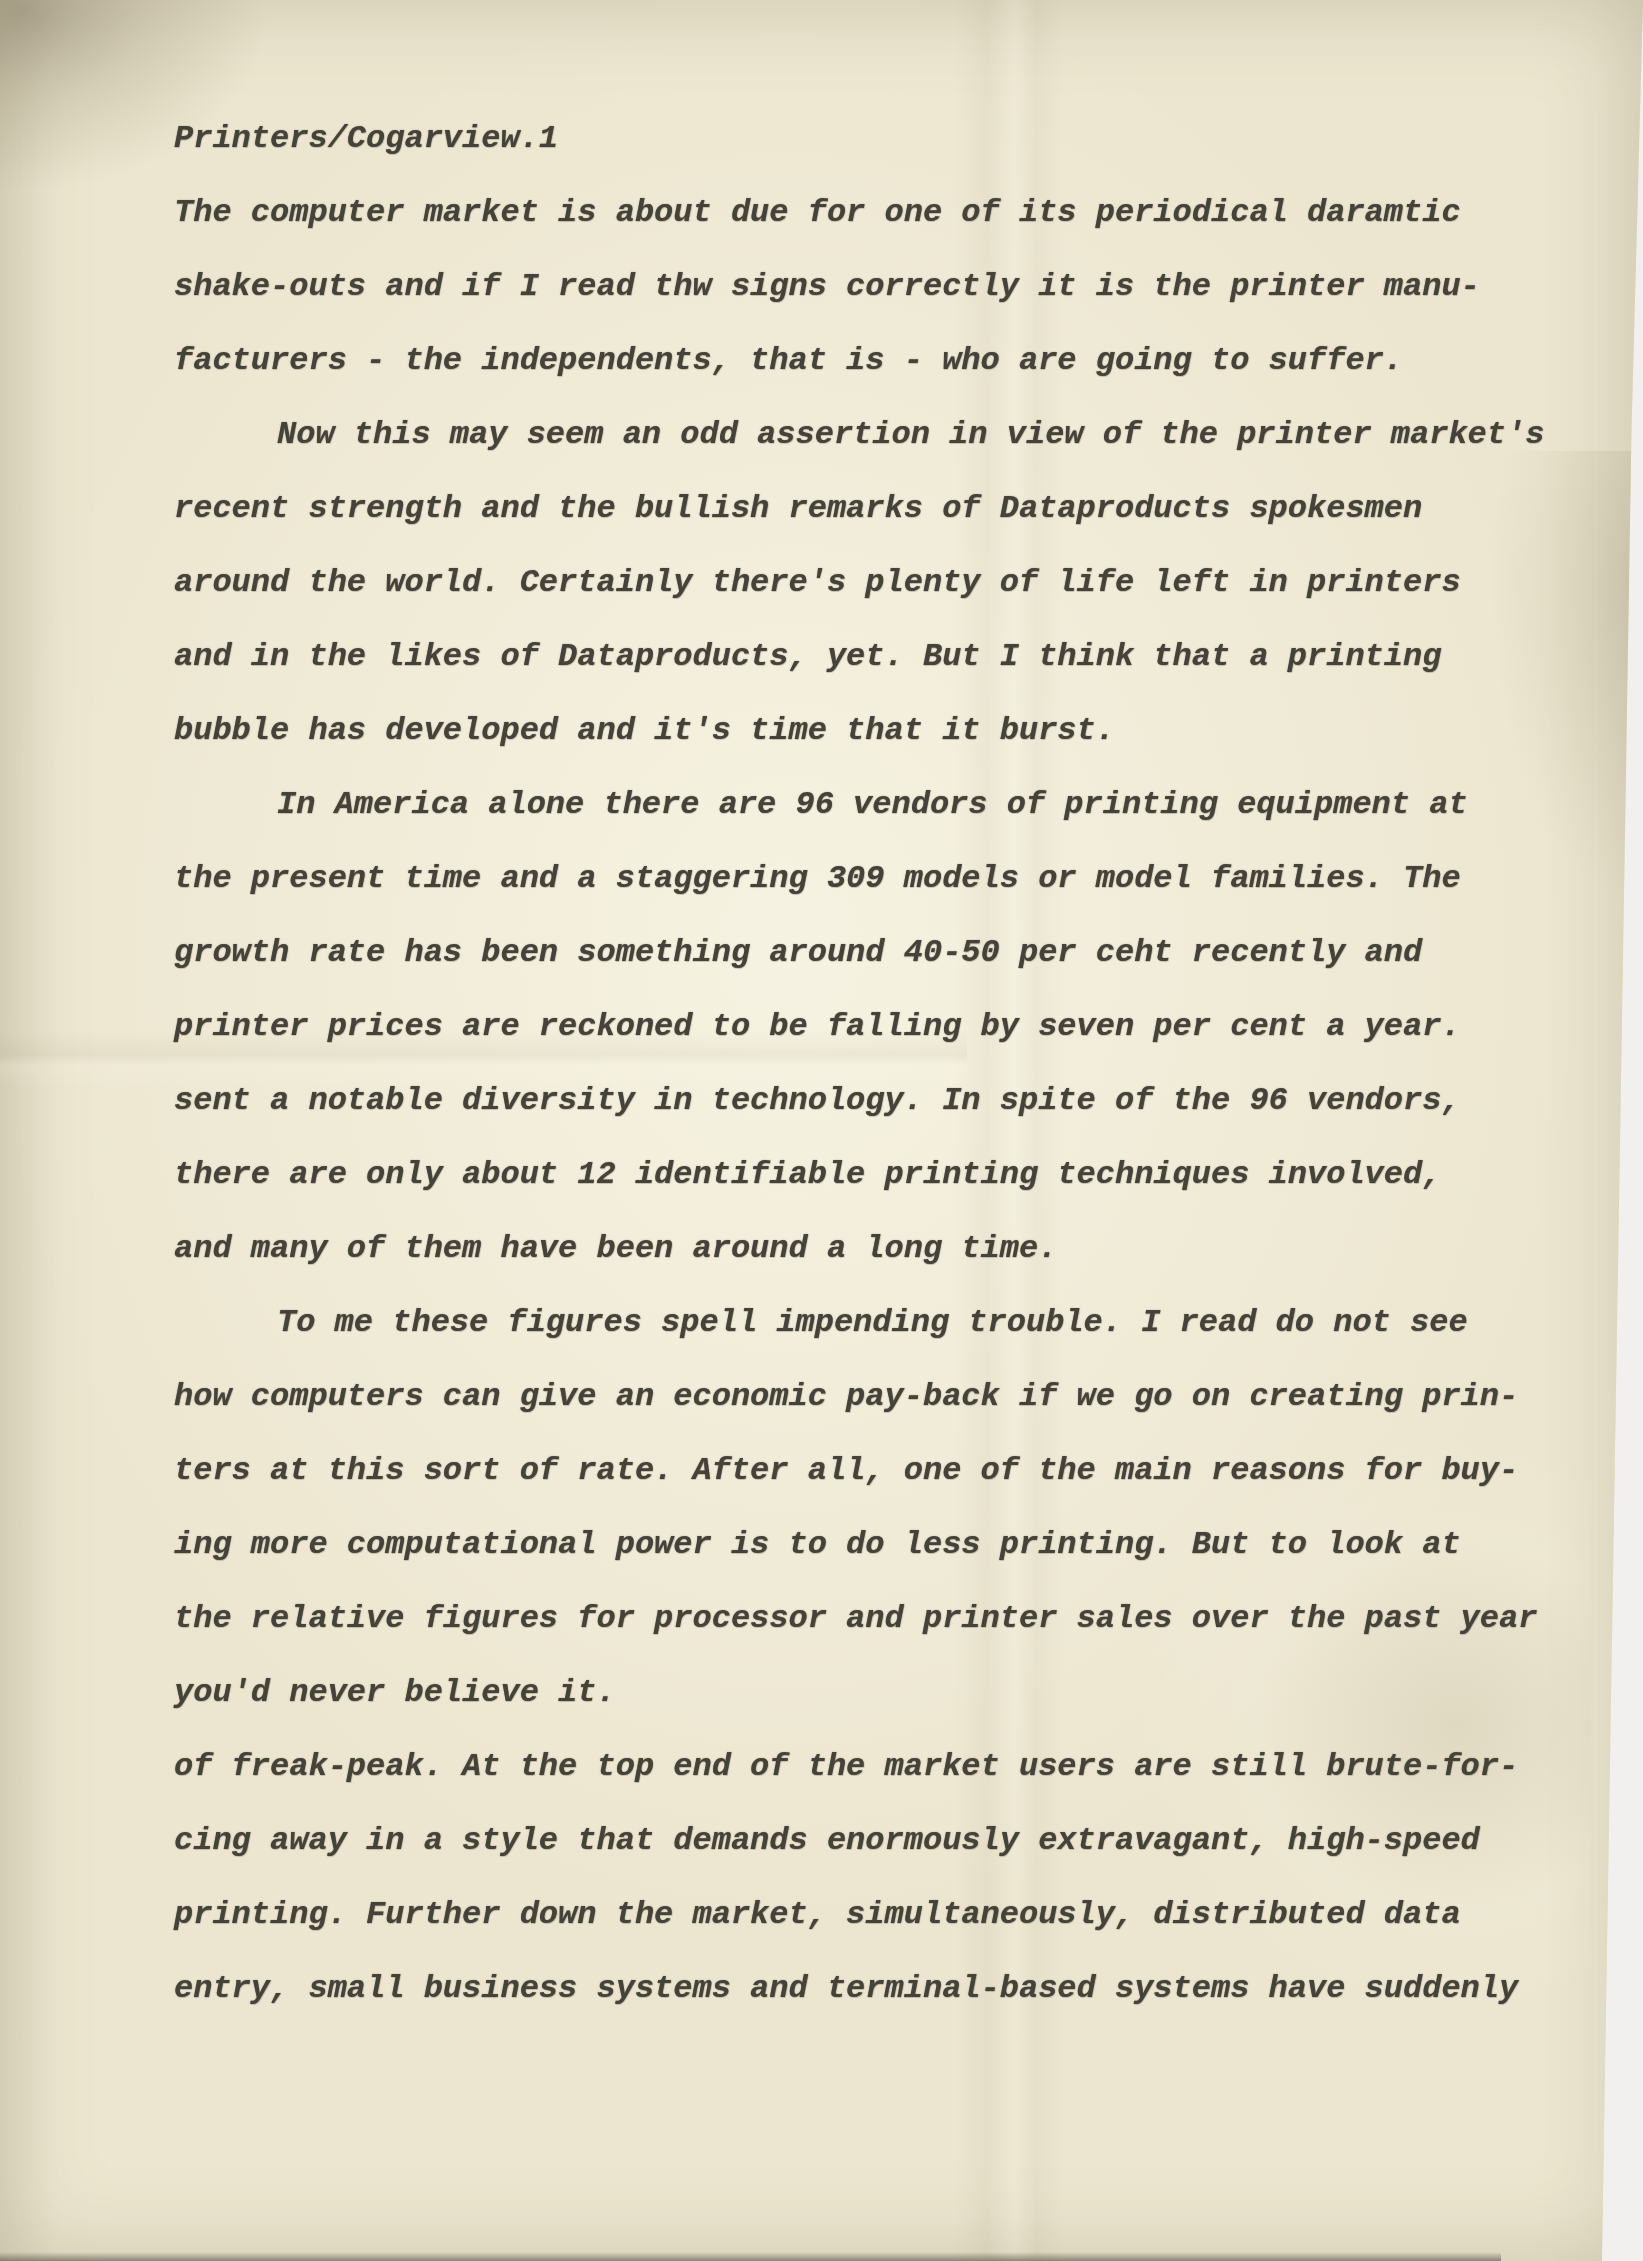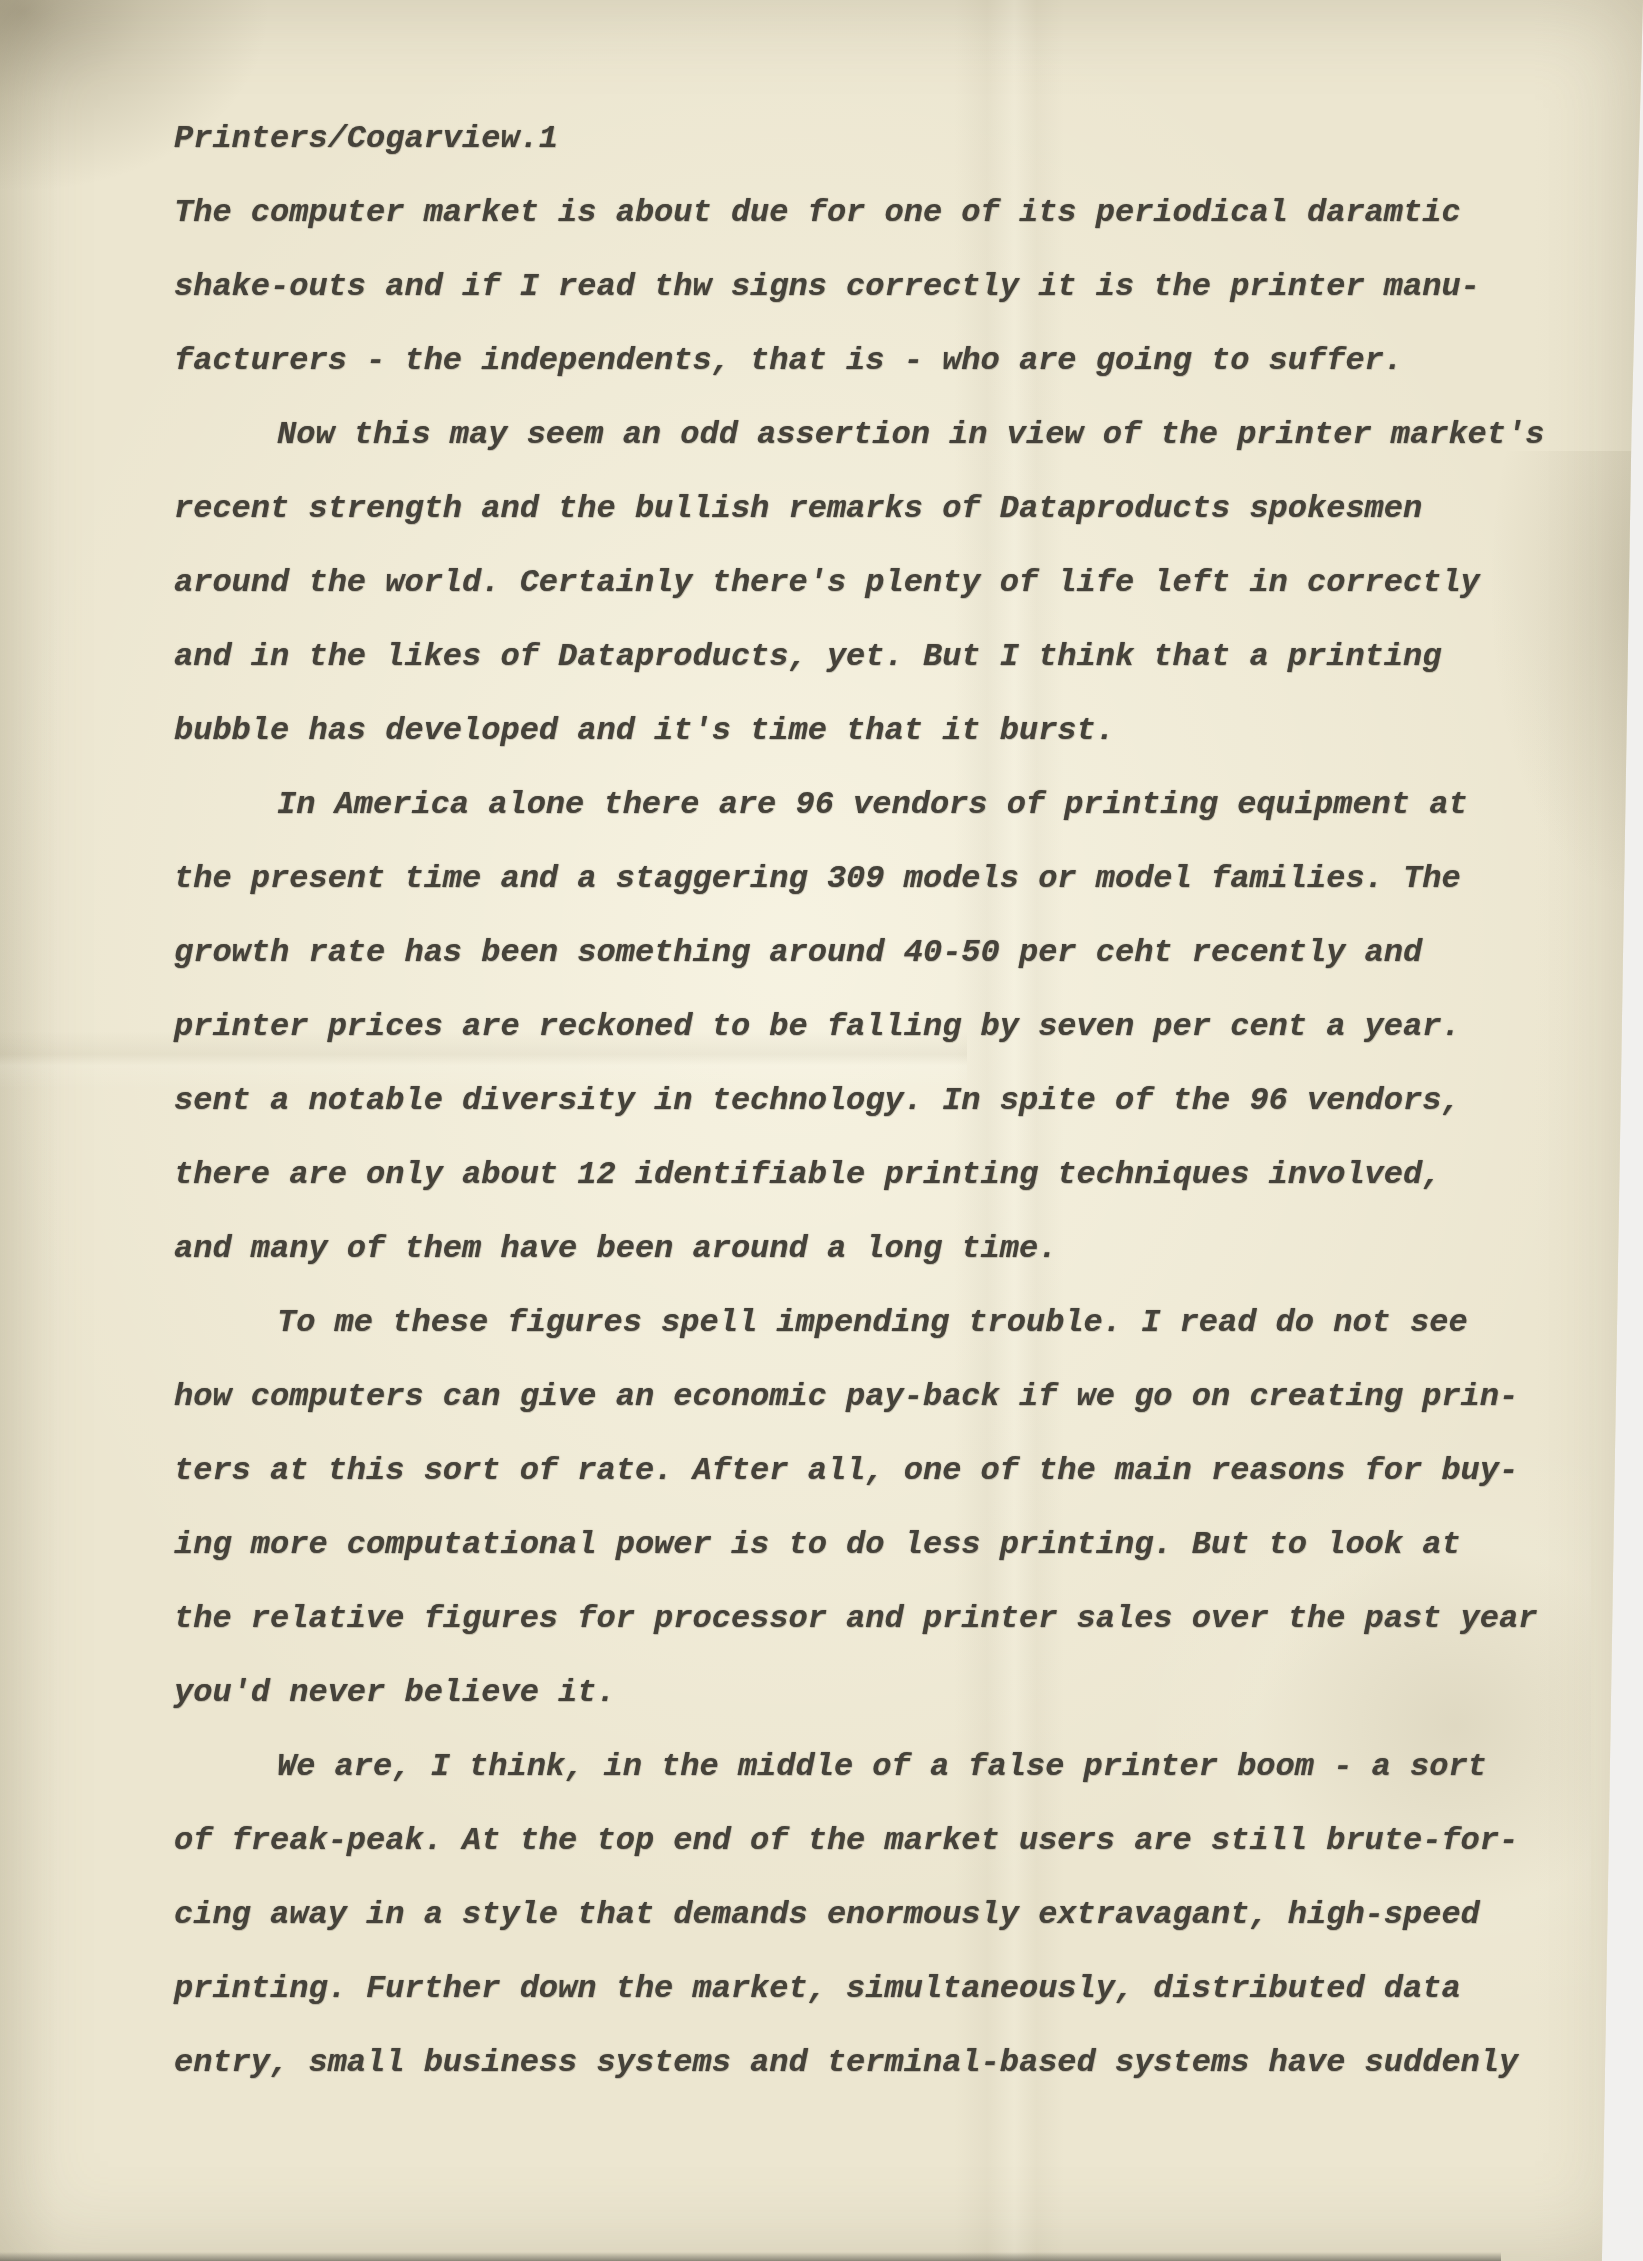--- a/index.html
+++ b/index.html
@@ -112,37 +112,36 @@
   <div class="crumple-br"></div>
 
   <div class="content">
     <div class="tline">Printers/Cogarview.1</div>
     <div id="doc-body">
         <div class="tline">The computer market is about due for one of its periodical daramtic</div>
         <div class="tline">shake-outs and if I read thw signs correctly it is the printer manu-</div>
         <div class="tline">facturers - the independents, that is - who are going to suffer.</div>
         <div class="tline indent">Now this may seem an odd assertion in view of the printer market's</div>
         <div class="tline">recent strength and the bullish remarks of Dataproducts spokesmen</div>
-        <div class="tline">around the world. Certainly there's plenty of life left in correctly</div>
+        <div class="tline">around the world. Certainly there's plenty of life left in printers</div>
         <div class="tline">and in the likes of Dataproducts, yet. But I think that a printing</div>
         <div class="tline">bubble has developed and it's time that it burst.</div>
         <div class="tline indent">In America alone there are 96 vendors of printing equipment at</div>
         <div class="tline">the present time and a staggering 309 models or model families. The</div>
         <div class="tline">growth rate has been something around 40-50 per ceht recently and</div>
         <div class="tline">printer prices are reckoned to be falling by seven per cent a year.</div>
         <div class="tline">sent a notable diversity in technology. In spite of the 96 vendors,</div>
         <div class="tline">there are only about 12 identifiable printing techniques involved,</div>
         <div class="tline">and many of them have been around a long time.</div>
         <div class="tline indent">To me these figures spell impending trouble. I read do not see</div>
         <div class="tline">how computers can give an economic pay-back if we go on creating prin-</div>
         <div class="tline">ters at this sort of rate. After all, one of the main reasons for buy-</div>
         <div class="tline">ing more computational power is to do less printing. But to look at</div>
         <div class="tline">the relative figures for processor and printer sales over the past year</div>
         <div class="tline">you'd never believe it.</div>
-        <div class="tline indent">We are, I think, in the middle of a false printer boom - a sort</div>
         <div class="tline">of freak-peak. At the top end of the market users are still brute-for-</div>
         <div class="tline">cing away in a style that demands enormously extravagant, high-speed</div>
         <div class="tline">printing. Further down the market, simultaneously, distributed data</div>
         <div class="tline">entry, small business systems and terminal-based systems have suddenly</div>
       </div>
   </div>
 
   <div class="scan-edge-bottom"></div>
 </div>
 

